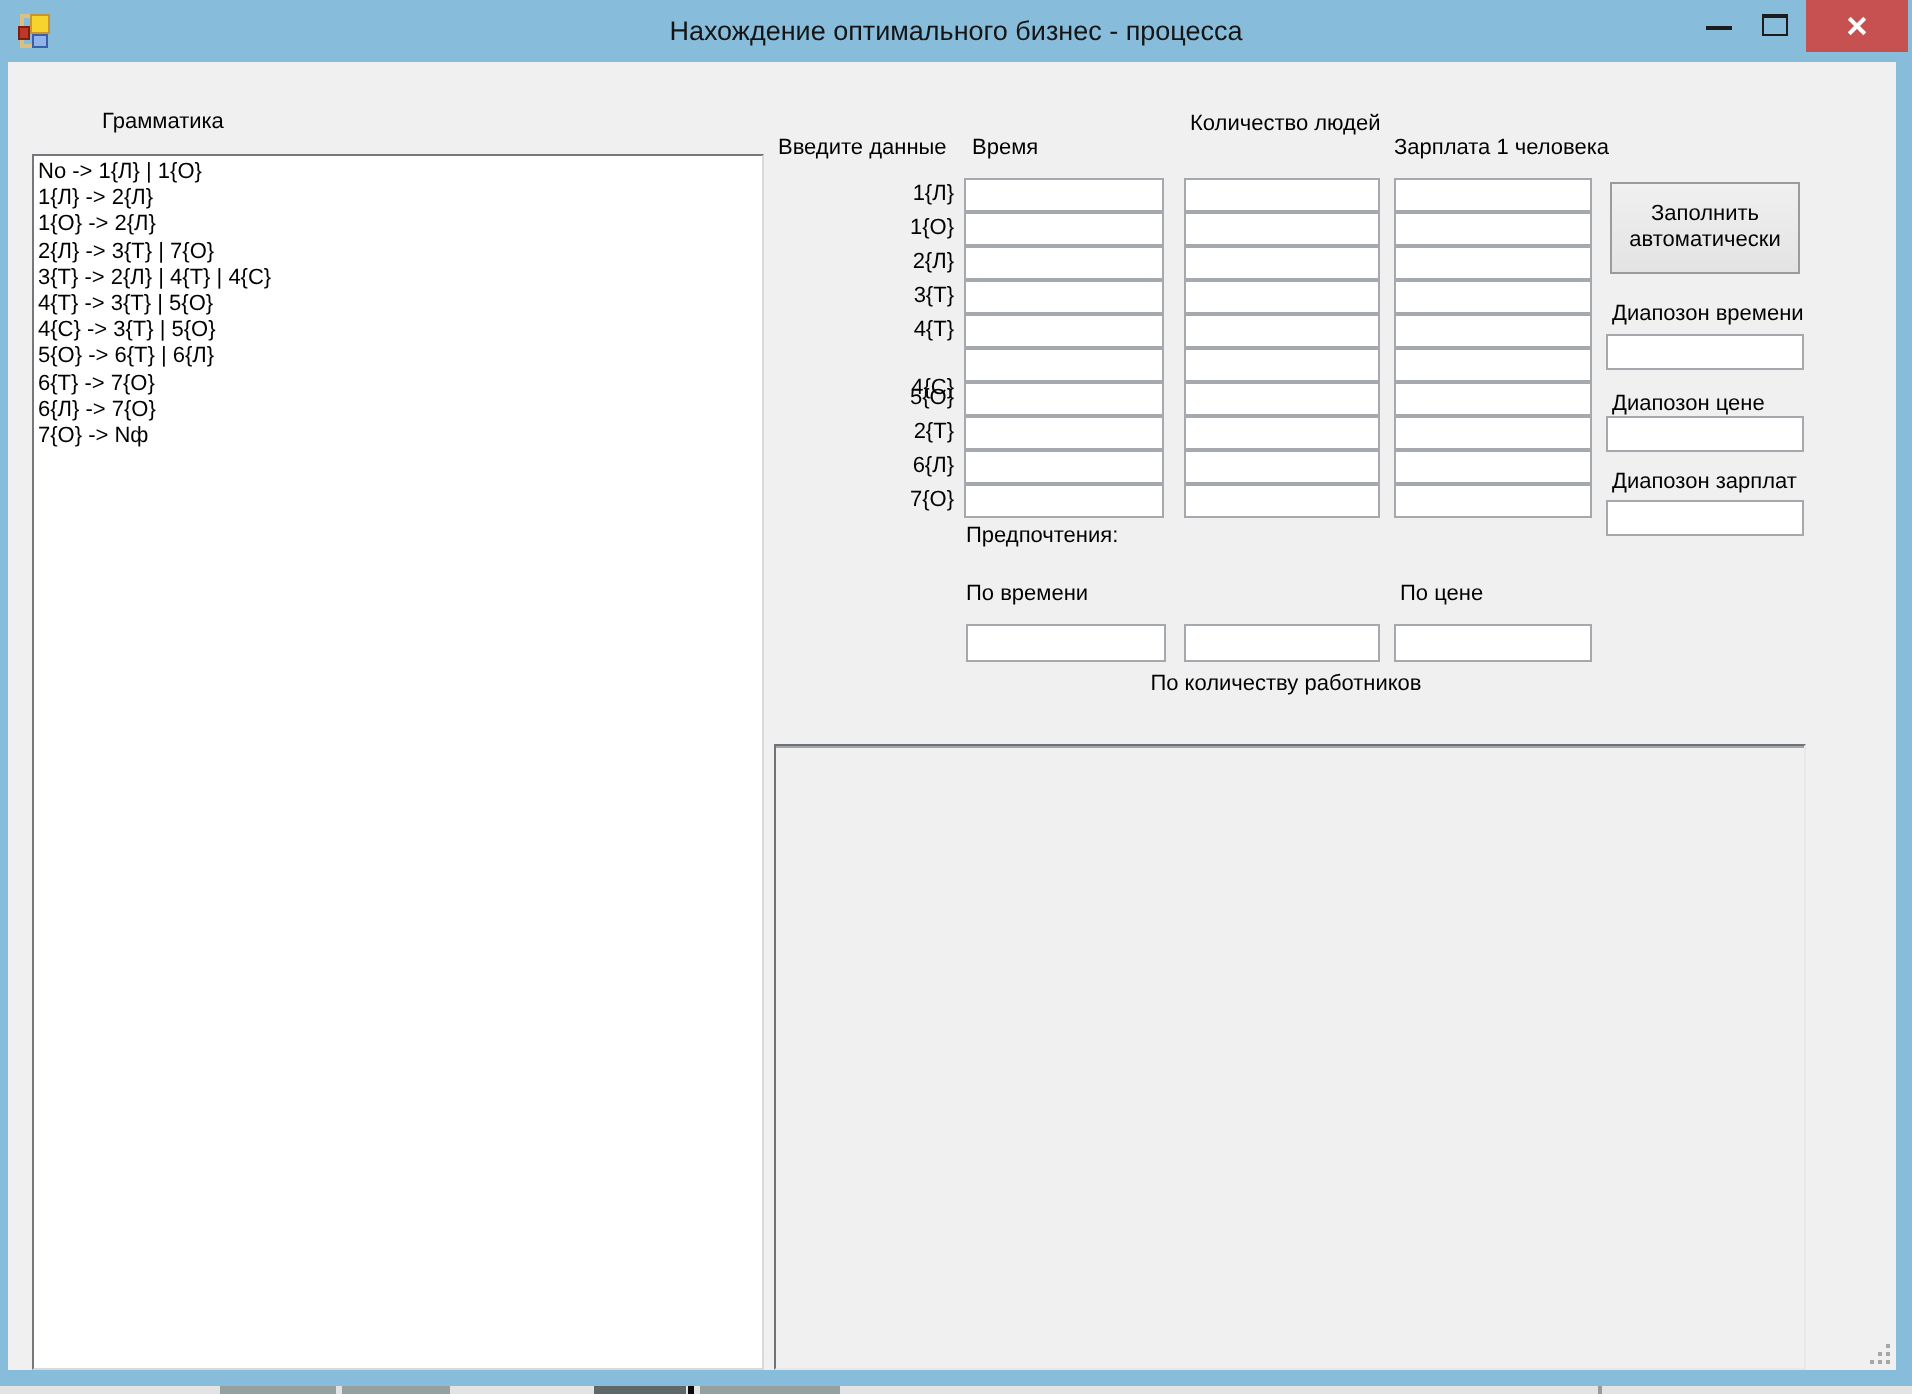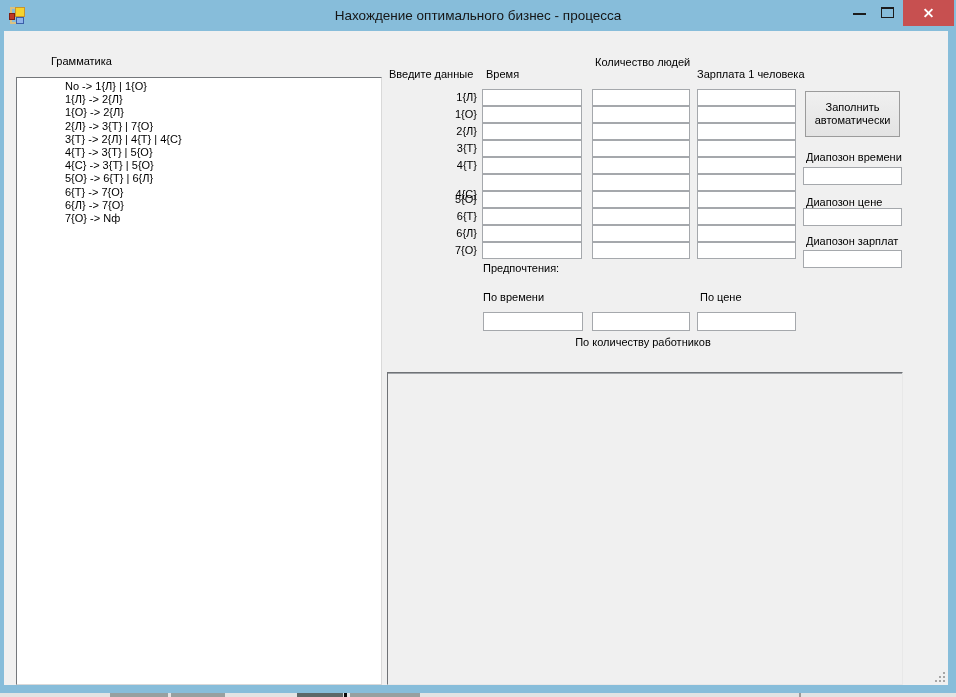--- a/index.html
+++ b/index.html
@@ -40,21 +40,21 @@
         font-family:"Liberation Sans", sans-serif; outline:none; }
   .btn { position:absolute; background:linear-gradient(#f0f0f0,#e3e3e3); border:1px solid #9b9b9b;
          font-size:11px; text-align:center; display:flex; align-items:center; justify-content:center;
          line-height:13px; padding:2px; font-family:"Liberation Sans", sans-serif; color:#000; }
 
   
   .grammar-label { left:20px; top:55px;margin-left:31px; }
   .listbox { position:absolute; left:16px; top:77px; width:366px; height:608px; background:#ffffff;
              border:1px solid; border-color:#74777b #d9d9d9 #d9d9d9 #74777b; padding:2px 0 0 2px;
              font-size:11px; line-height:13.2px; overflow:hidden; }
-  .listbox .item { white-space:nowrap;margin-left:46px; }
+  .listbox .item { white-space:nowrap; }
 
   
   .results { position:absolute; left:387px; top:372px; width:516px; height:313px; background:#f0f0f0;
              border:1px solid; border-color:#6f7276 #e8e8e8 #e8e8e8 #6f7276;
              box-shadow: inset 0 1px 0 #a2a5a9; font-size:11px; }
 
   
   .grip { position:absolute; left:935px; top:672px; width:2px; height:2px;
           box-shadow: 8px 0 0 #a6a6a6, 8px 4px 0 #a6a6a6, 8px 8px 0 #a6a6a6,
                       4px 4px 0 #a6a6a6, 4px 8px 0 #a6a6a6, 0 8px 0 #a6a6a6; }
@@ -140,21 +140,21 @@
   <div class="lbl" style="left:430px; top:188px; width:47px; text-align:right;">4{С}</div>
   <input class="tb" style="left: 482px; top: 174px; width: 100px; height: 17px;">
   <input class="tb" style="left: 592px; top: 174px; width: 98px; height: 17px;">
   <input class="tb" style="left: 697px; top: 174px; width: 99px; height: 17px;">
 
   <div class="lbl" style="left:430px; top:193px; width:47px; text-align:right;">5{О}</div>
   <input class="tb" style="left: 482px; top: 191px; width: 100px; height: 17px;">
   <input class="tb" style="left: 592px; top: 191px; width: 98px; height: 17px;">
   <input class="tb" style="left: 697px; top: 191px; width: 99px; height: 17px;">
 
-  <div class="lbl" style="left:430px; top:210px; width:47px; text-align:right;">6{Т}</div>
+  <div class="lbl" style="left:430px; top:210px; width:47px; text-align:right;">2{Т}</div>
   <input class="tb" style="left: 482px; top: 208px; width: 100px; height: 17px;">
   <input class="tb" style="left: 592px; top: 208px; width: 98px; height: 17px;">
   <input class="tb" style="left: 697px; top: 208px; width: 99px; height: 17px;">
 
   <div class="lbl" style="left:430px; top:227px; width:47px; text-align:right;">6{Л}</div>
   <input class="tb" style="left: 482px; top: 225px; width: 100px; height: 17px;">
   <input class="tb" style="left: 592px; top: 225px; width: 98px; height: 17px;">
   <input class="tb" style="left: 697px; top: 225px; width: 99px; height: 17px;">
 
   <div class="lbl" style="left:430px; top:244px; width:47px; text-align:right;">7{О}</div>

